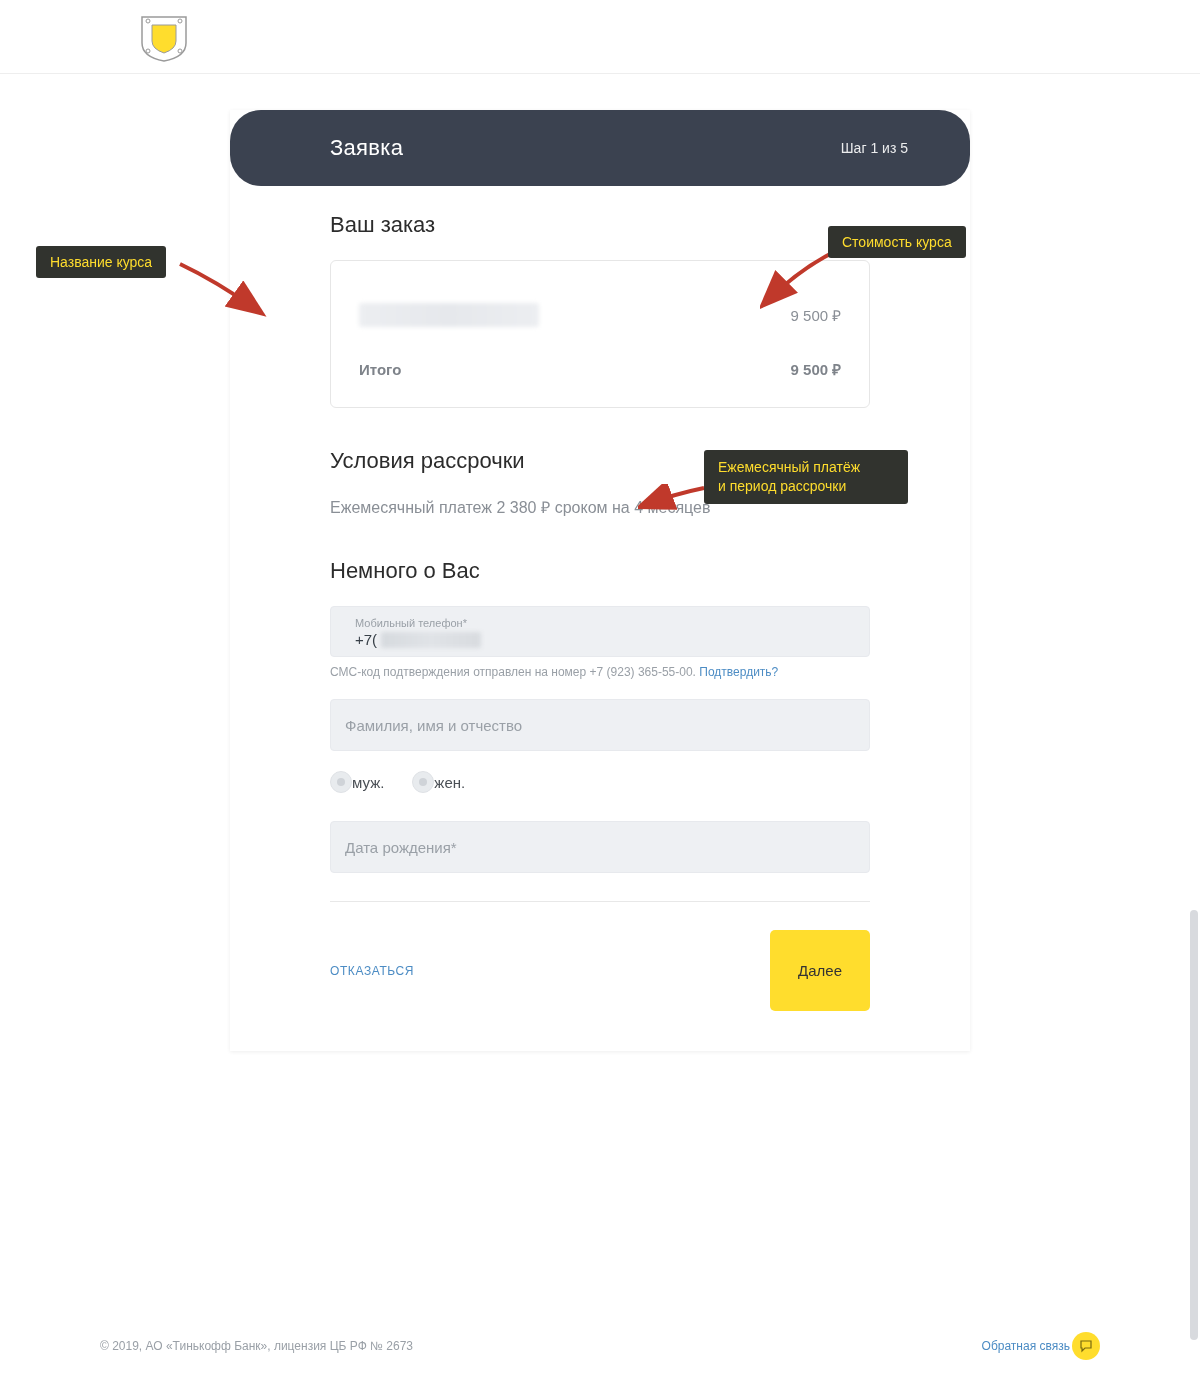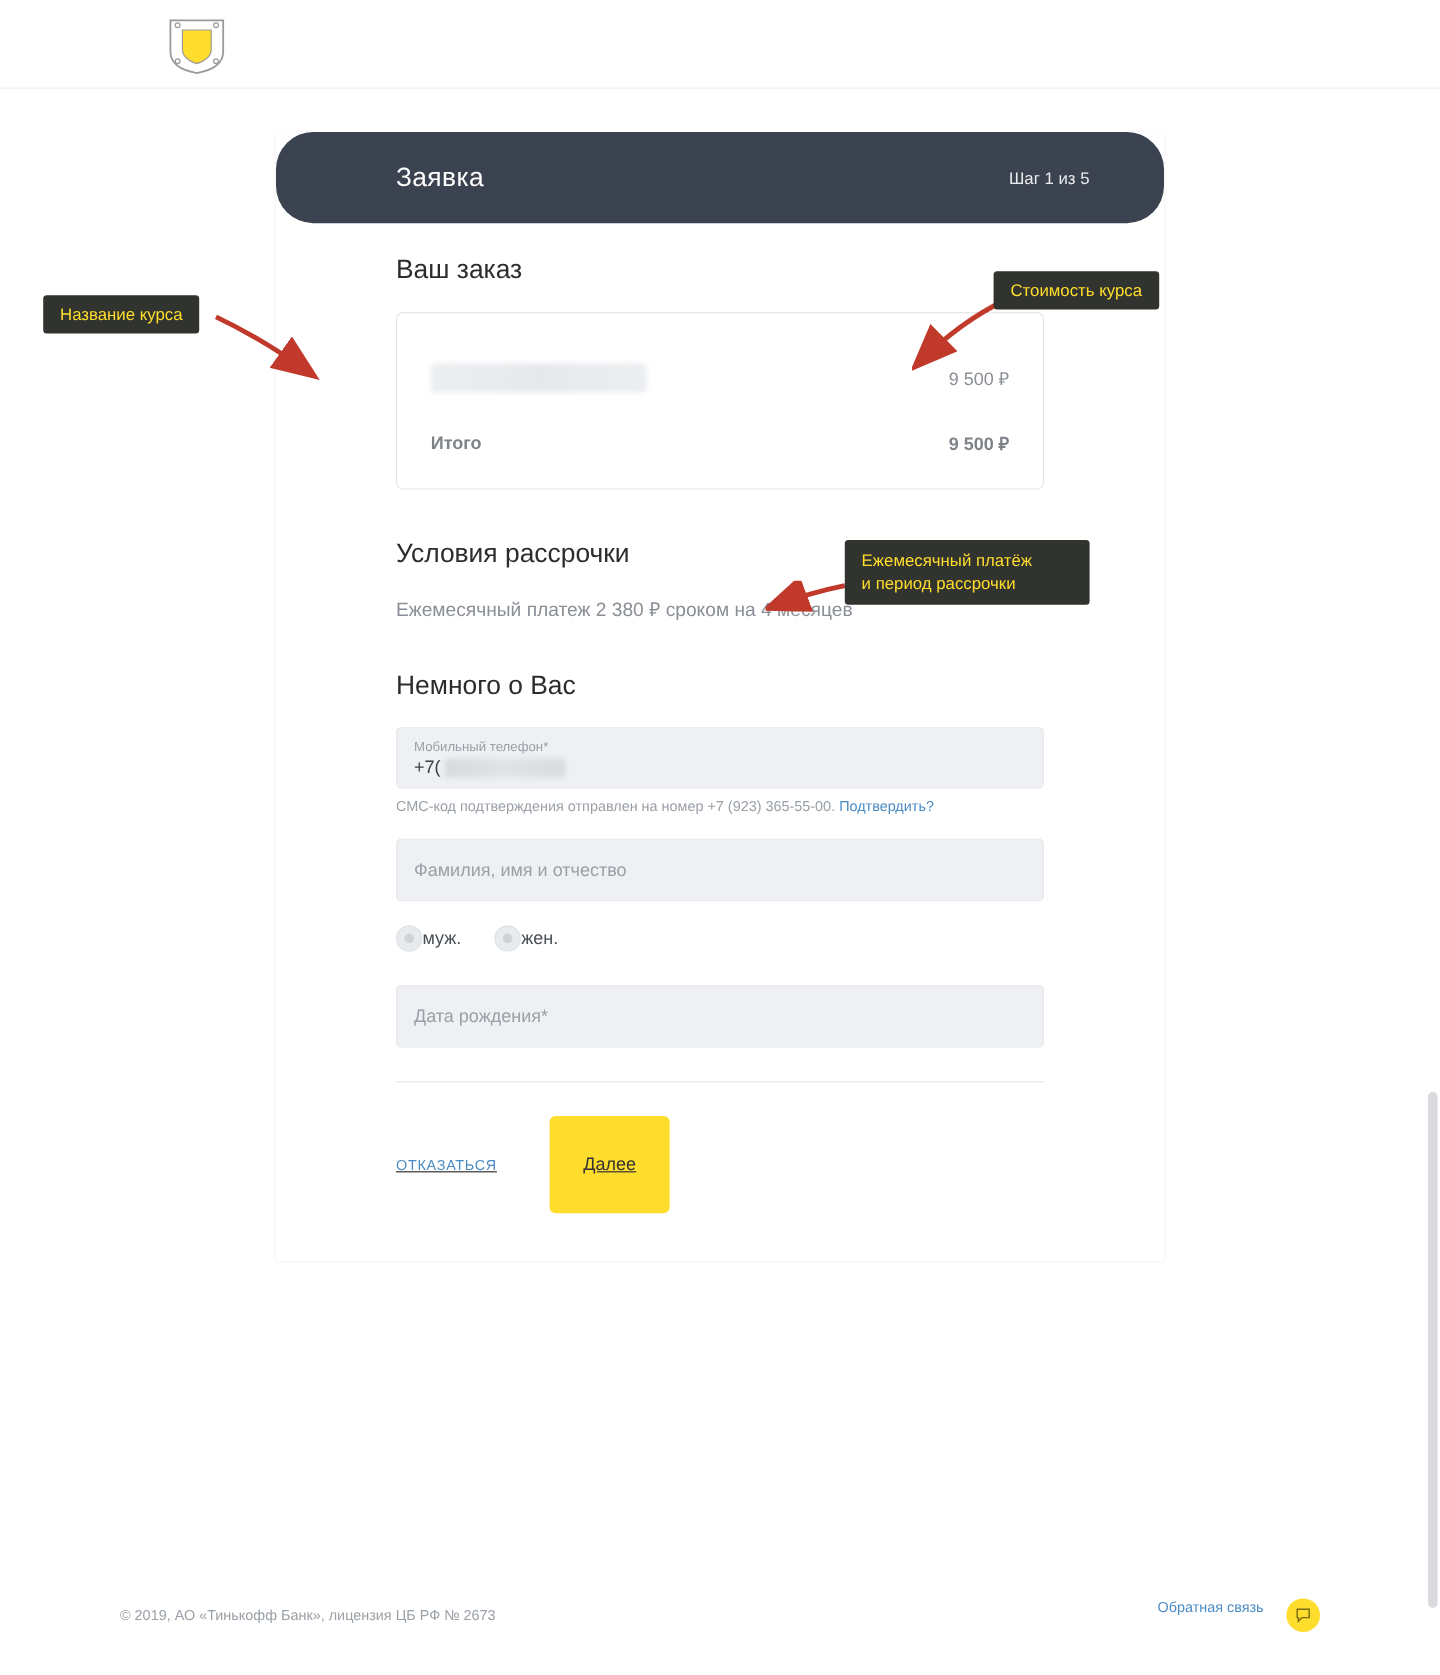--- a/index.html
+++ b/index.html
@@ -84,21 +84,21 @@
   .order-row.total { font-weight: 600; color: #7e838a; }
   .installment-text {
     font-size: 16px;
     color: #8a8f96;
   }
   .section-gap { height: 40px; }
   .field {
     background: #eef0f3;
     border-radius: 4px;
     border: 1px solid #e7e9ed;
-    padding: 10px 14px 8px 14px;
+    padding: 10px 14px 8px 24px;
     margin-bottom: 16px;
   }
   .field .label {
     font-size: 11px;
     color: #9aa0a7;
     margin-bottom: 2px;
   }
   .field .value {
     font-size: 15px;
     color: #384048;
@@ -157,22 +157,22 @@
     width:8px; height:8px; border-radius:50%;
     background:#cfd3d8;
   }
   .divider {
     height: 1px;
     background: #e8e8e8;
     margin: 28px 0;
   }
   .actions {
     display: flex;
-    align-items: center;
-    text-decoration: underline;
+    justify-content: space-between;
+    align-items: center;
   }
   .btn-decline {
     color: #4c8cc4;
     font-size: 12px;
     letter-spacing: .6px;
     cursor: pointer;
   }
   .btn-next {
     background: #ffdd2d;
     color: #333;
@@ -189,22 +189,22 @@
     left: 100px;
     right: 100px;
     display: flex;
     justify-content: space-between;
     align-items: center;
     font-size: 12px;
     color: #9aa0a7;
   }
   .footer .feedback {
     display: flex;
-    align-items: flex-start;
-    gap: 19px;
+    align-items: center;
+    gap: 2px;
     color: #4c8cc4;
     cursor: pointer;
   }
   .feedback-badge {
     width: 28px; height: 28px;
     border-radius: 50%;
     background: #ffdd2d;
     display: flex; align-items: center; justify-content: center;
   }
 

